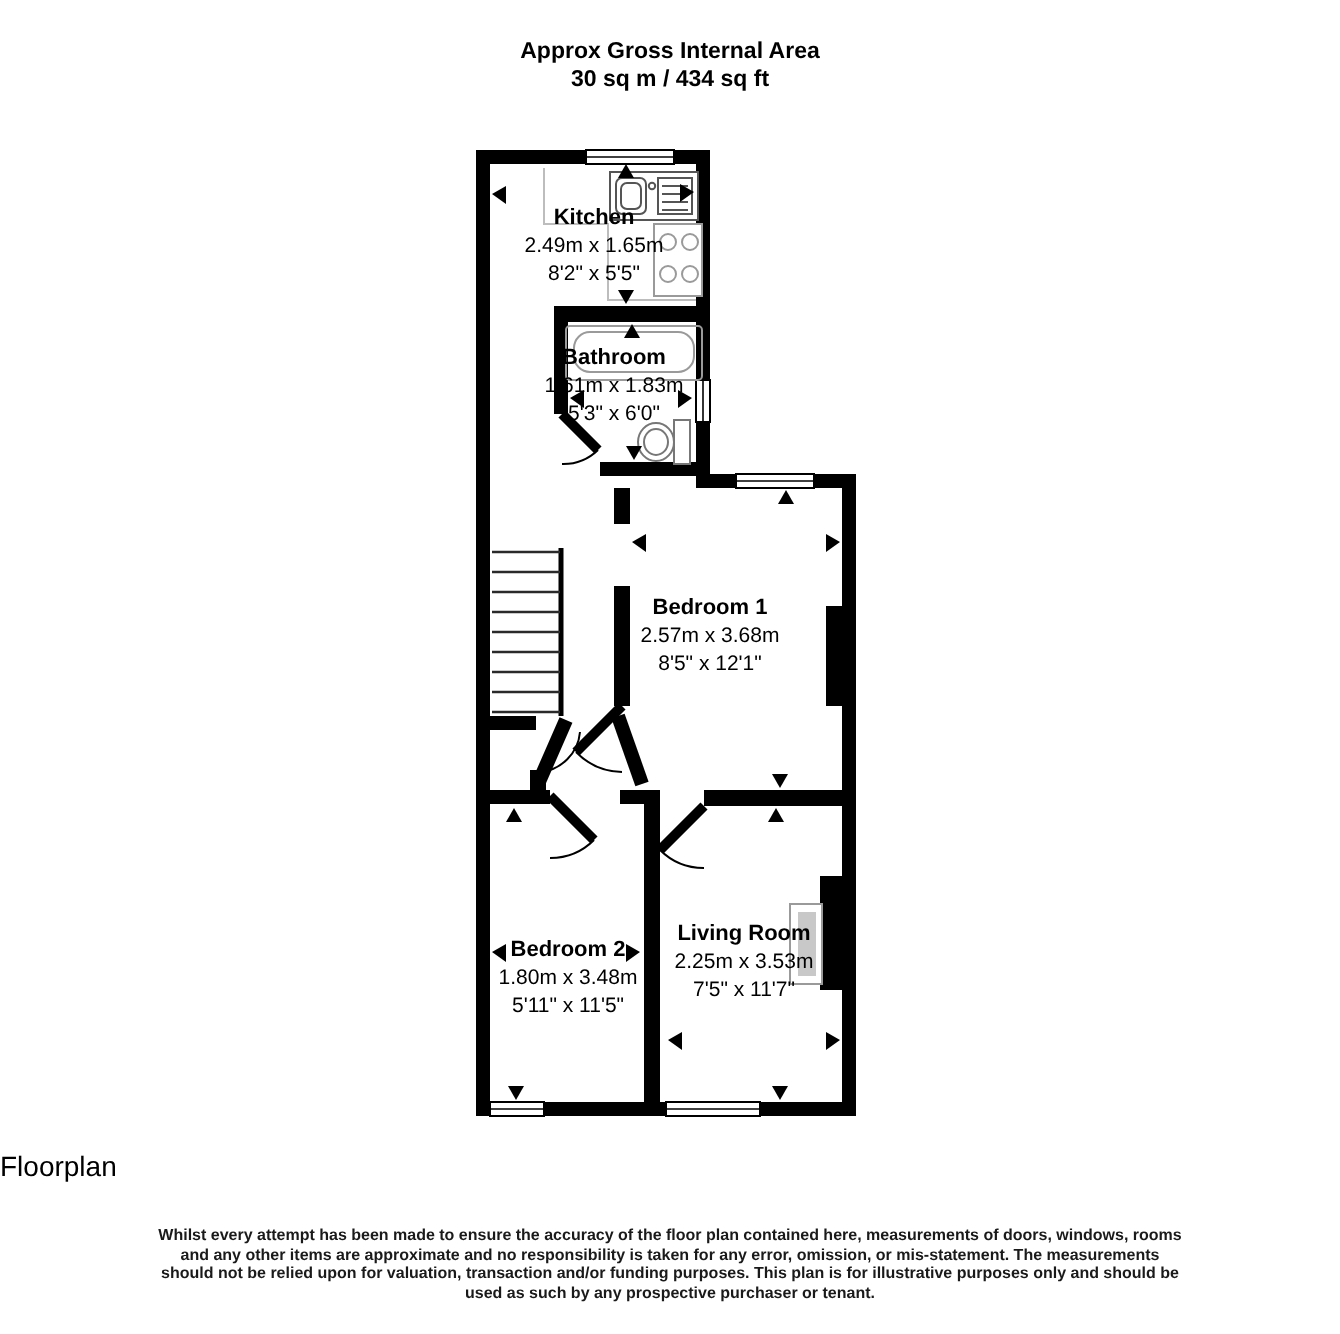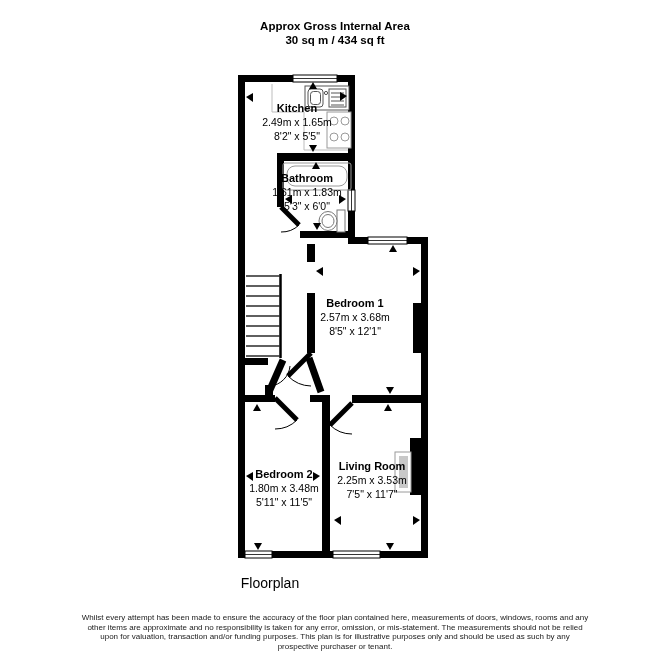--- a/index.html
+++ b/index.html
@@ -3,24 +3,24 @@
 <meta charset="utf-8">
 <style>
   html,body{margin:0;padding:0;background:#ffffff;}
   .page{
     position:relative;width:670px;height:667px;background:#ffffff;overflow:hidden;
     font-family:"Liberation Sans", sans-serif;color:#000;
   }
   .title-block{position:absolute;top:19px;left:0;width:670px;text-align:center;line-height:14px;}
   .title-line{font-size:11.5px;font-weight:bold;}
   .plan-svg{position:absolute;top:0;left:0;}
-  .caption{position:absolute;top:575px;left:0;width:540px;text-align:center;font-size:14px;}
+  .caption{position:absolute;top:575px;left:0;width:540px;text-align:left;font-size:14px;}
   .disclaimer{
     position:absolute;top:613px;left:50%;transform:translateX(-50%);
-    width:512px;text-align:center;font-size:8px;line-height:9.7px;color:#1a1a1a;
+    width:512px;text-align:center;font-size:8px;line-height:9.7px;color:#1a1a1a;font-weight:bold;
   }
   svg text{font-family:"Liberation Sans", sans-serif;}
   .room-name{font-size:11px;font-weight:bold;}
   .room-dim{font-size:10.5px;}
 </style>
 </head>
 <body>
 
 <div class="page">
 

